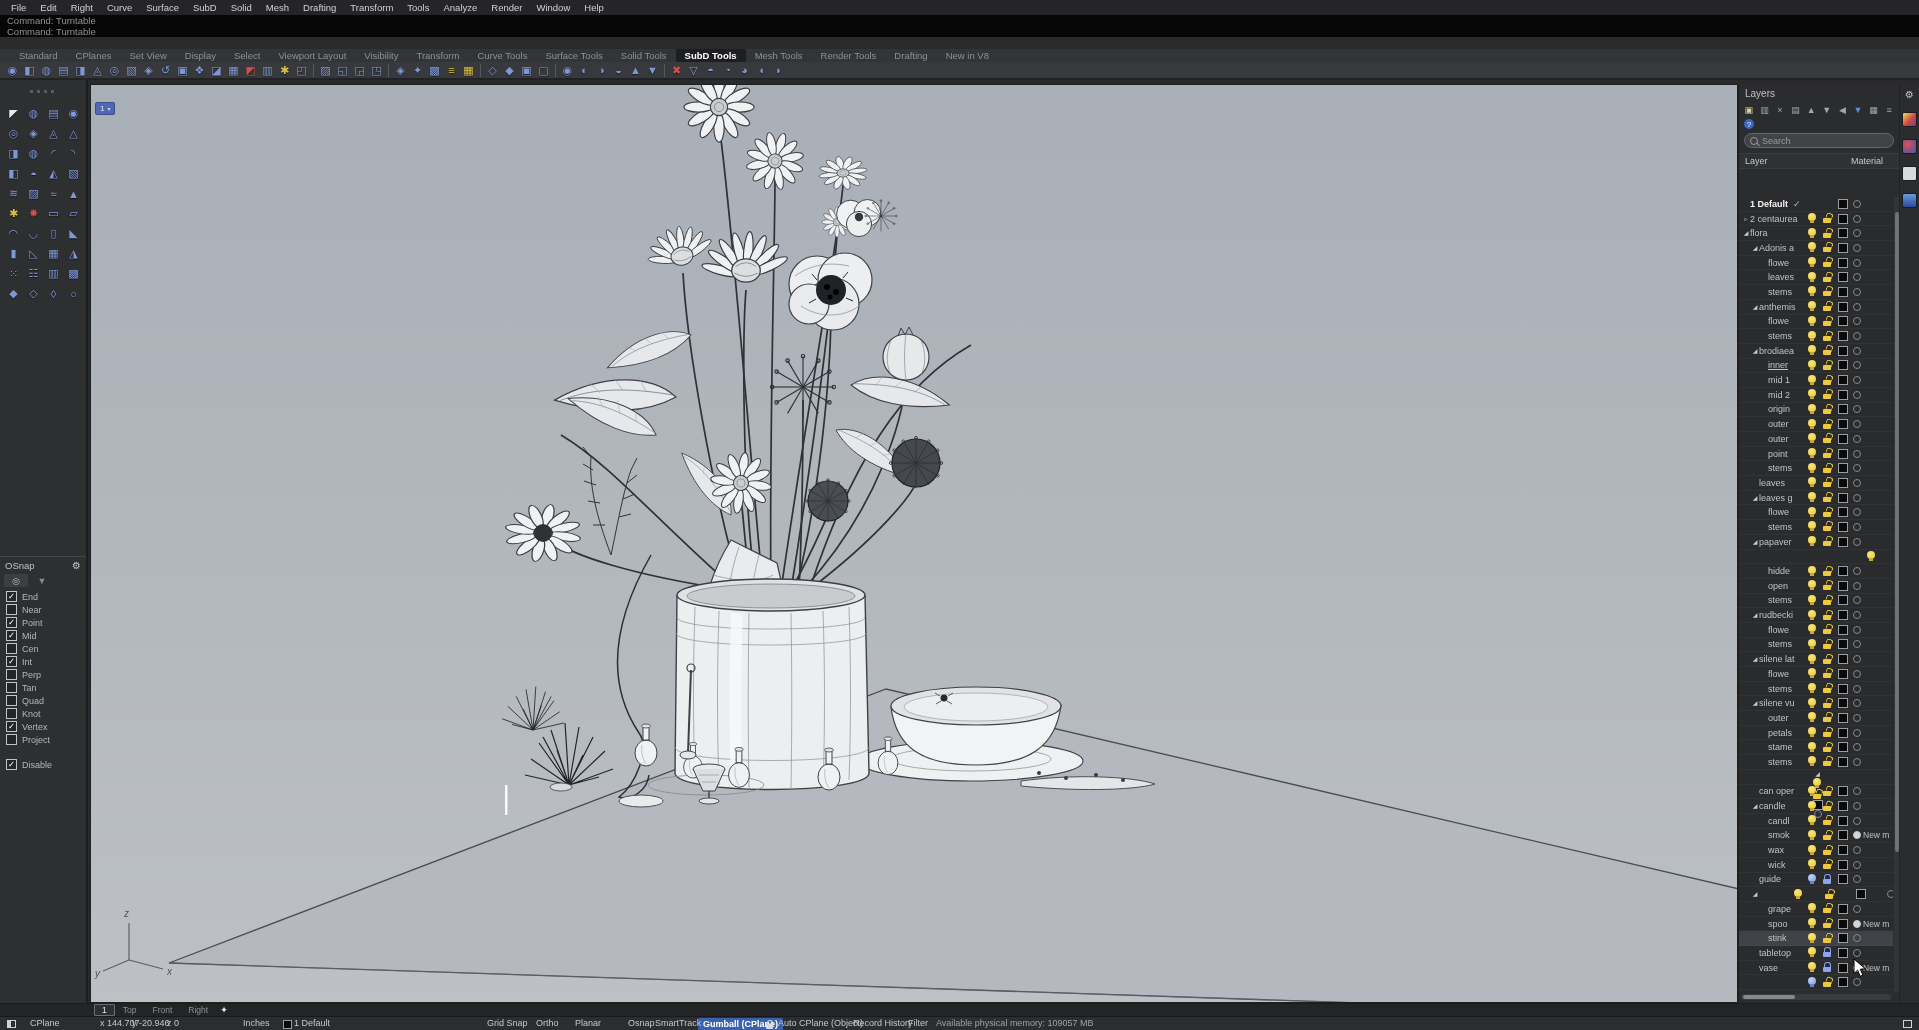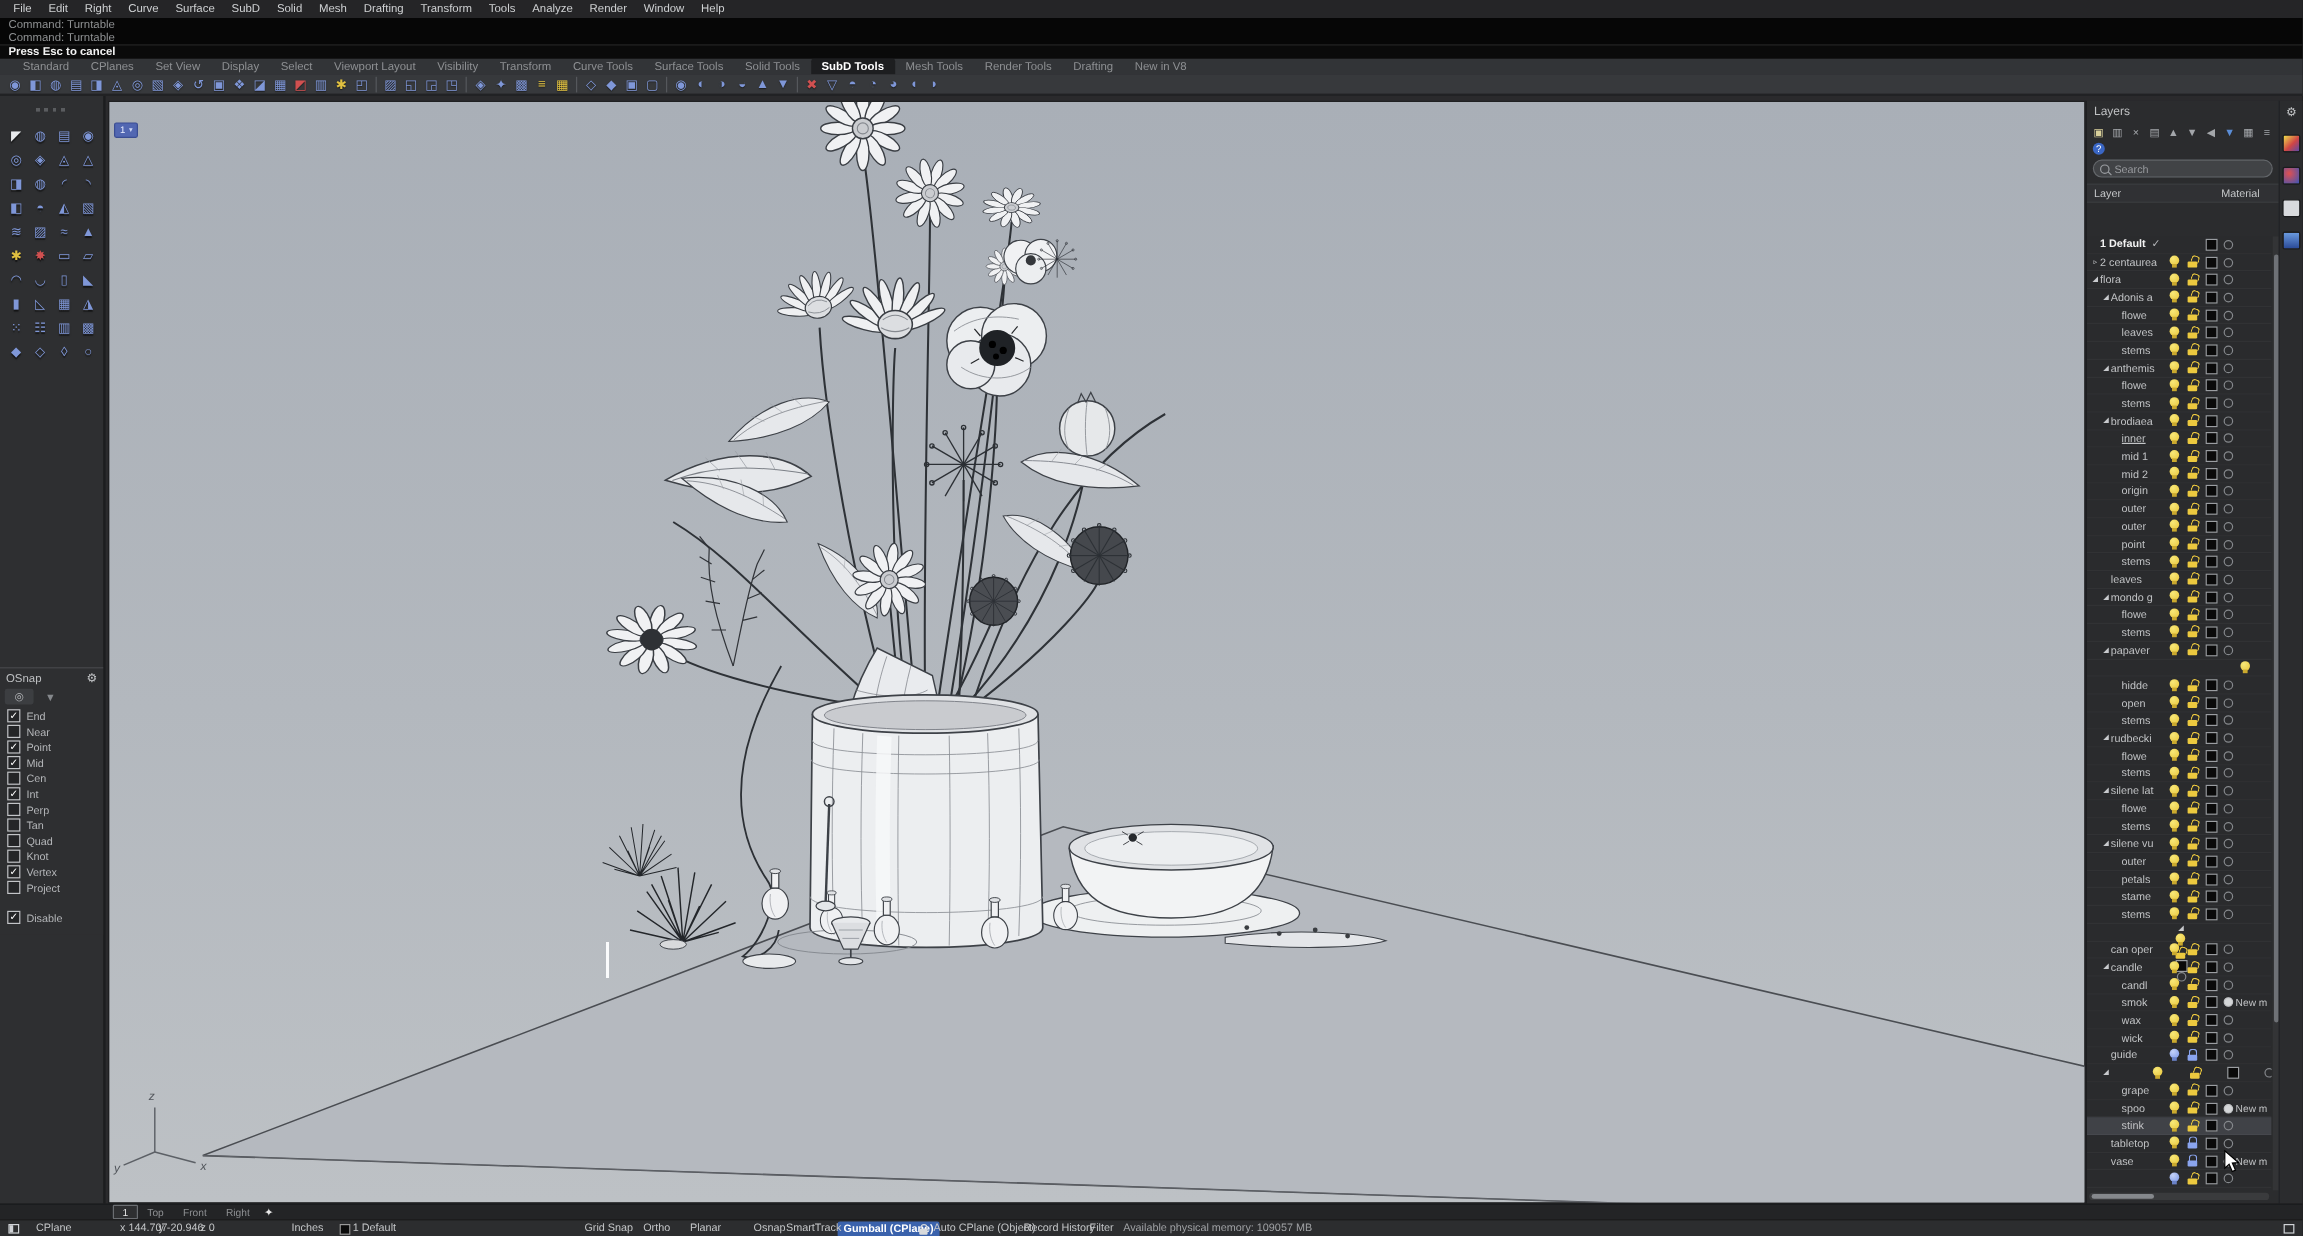--- a/index.html
+++ b/index.html
@@ -163,21 +163,20 @@
       <div class="mi">Analyze</div>
       <div class="mi">Render</div>
       <div class="mi">Window</div>
       <div class="mi">Help</div>
     </div>
 
   <div id="cmdhist">
       <div class="cmdline">Command: Turntable</div>
       <div class="cmdline">Command: Turntable</div>
     </div>
-  <div id="cmdprompt">Press Esc to cancel</div>
 
   <div id="ribbontabs">
       <div class="rtab">Standard</div>
       <div class="rtab">CPlanes</div>
       <div class="rtab">Set View</div>
       <div class="rtab">Display</div>
       <div class="rtab">Select</div>
       <div class="rtab">Viewport Layout</div>
       <div class="rtab">Visibility</div>
       <div class="rtab">Transform</div>
@@ -930,21 +929,21 @@
           <div class="cell" style="width: 15px;">
             <div class="sw"></div>
           </div>
           <div class="cell" style="width: 13px;">
             <div class="mc"></div>
           </div>
           <div class="nmlabel"></div>
         </div>
         <div class="lrow" style="padding-left: 12px;">
           <div class="ar">◢</div>
-          <div class="lname">mondo g</div>
+          <div class="lname">leaves g</div>
           <div class="cell" style="width: 15px;">
             <div class="bulb"></div>
           </div>
           <div class="cell" style="width: 15px;">
             <div class="lk"></div>
           </div>
           <div class="cell" style="width: 15px;">
             <div class="sw"></div>
           </div>
           <div class="cell" style="width: 13px;">

